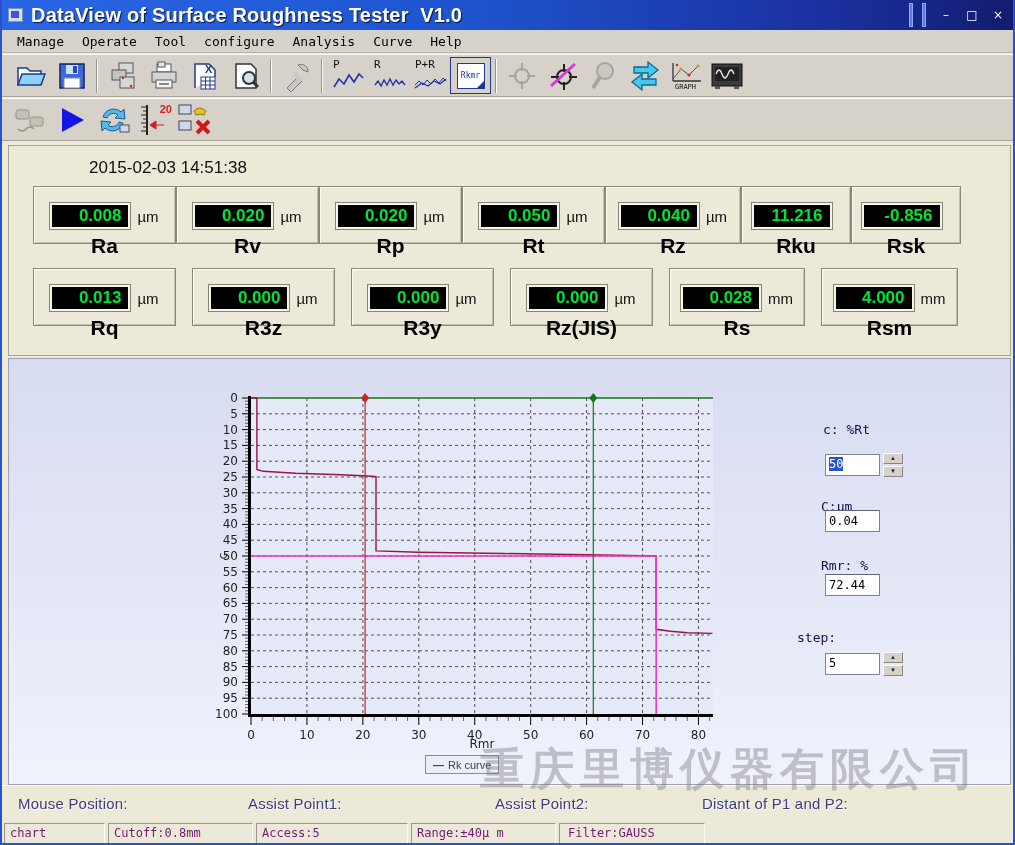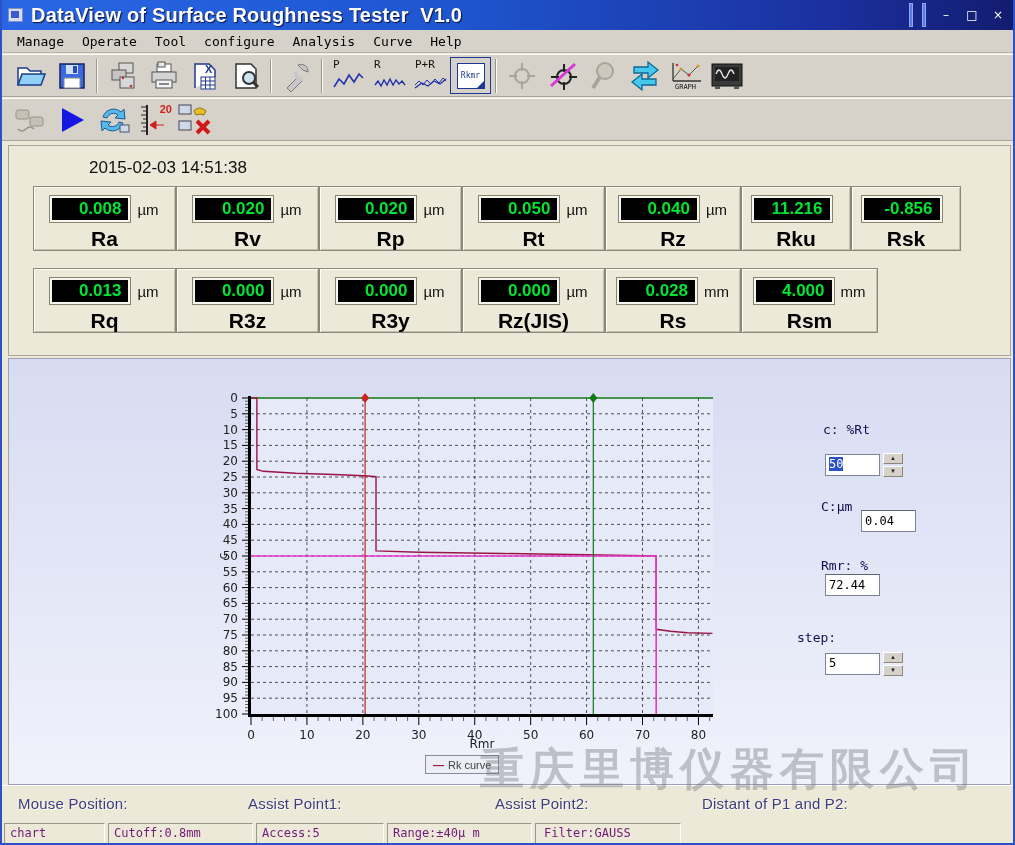--- a/index.html
+++ b/index.html
@@ -48,25 +48,25 @@
   .rkmr-box span { font-size:8px; color:#1c3a94; font-family:"DejaVu Sans Mono", monospace; }
   .rkmr-box::after { content:""; position:absolute; right:-1px; bottom:-1px; width:0; height:0; border-left:9px solid transparent; border-bottom:9px solid #1c3a94; }
   .pressed { border:1px solid #1c3a94; }
   .scale20 { position:absolute; right:2px; top:2px; color:#d02020; font-size:11px; font-weight:bold; }
 
   
   .mpanel { left:6px; top:145px; width:1003px; height:211px; background:#ece9d8; border:1px solid #a8a496; }
   .timestamp { position:absolute; left:80px; top:12px; font-size:17px; color:#111; }
   .mrow { position:absolute; left:24px; display:flex; }
   .mrow1 { top:40px; }
-  .mrow2 { top:122px; }
+  .mrow2 { top:122px;gap:16px; }
   .mcell {
-    height:65px; background:#ece9d8; border:1px solid #8c8878;
+    height:58px; background:#ece9d8; border:1px solid #8c8878;
     box-shadow:inset 1px 1px 0 #fffdf6, inset -1px -1px 0 #c4c0b0;
-    display:flex; flex-direction:column; align-items:center; padding-top:9px;
+    display:flex; flex-direction:column; align-items:center; padding-top:16px;
   }
   .w143 { width:143px; } .w136 { width:136px; } .w110 { width:110px; } .w137 { width:137px; }
   .lcdrow { display:flex; align-items:center; gap:7px; }
   .lcd {
     width:80px; height:26px; background:#000; border:2px solid #f6f5ee; outline:1px solid #88846f;
     color:#00e432; font-size:17px; font-weight:bold; text-align:right; padding-right:7px; line-height:22px;
   }
   .unit { font-size:15px; color:#111; min-width:2px; }
   .mlabel { font-size:21px; font-weight:bold; color:#000; margin-top:5px; }
 
@@ -90,21 +90,21 @@
 
   
   .infobar { left:0; top:785px; width:1015px; height:37px; background:#ece9d8; border-top:1px solid #fff; }
   .big-label { position:absolute; top:9px; font-size:15px; color:#3c3c80; text-shadow:1px 1px 0 #fffef4; letter-spacing:.2px; }
   .vals { position:absolute; top:3px; font-family:"DejaVu Sans Mono", monospace; font-size:11px; color:#14146a; line-height:15px; white-space:pre; }
 
   
   .statusbar { left:0; top:822px; width:1015px; height:23px; background:#ece9d8; display:flex; padding:1px 2px; gap:3px; }
   .scell { border:1px solid; border-color:#9a968c #fdfcf8 #fdfcf8 #9a968c; padding:2px 5px;
     font-family:"DejaVu Sans Mono", monospace; font-size:12px; color:#701a75; white-space:nowrap; overflow:hidden; }
-  .sc1{width:101px;} .sc2{width:145px;} .sc3{width:128px;} .sc4{width:145px;} .sc5{width:146px;padding-left:8px;} .sc6{flex:1; position:relative;}
+  .sc1{width:101px;} .sc2{width:145px;} .sc3{width:152px;} .sc4{width:145px;} .sc5{width:146px;padding-left:8px;} .sc6{flex:1; position:relative;}
   .grip { position:absolute; right:1px; bottom:1px; width:13px; height:13px;
     background:repeating-linear-gradient(135deg, transparent 0 2px, #aab4d0 2px 4px); }
 
   .watermark { left:478px; top:740px; width:540px; font-size:44px; font-weight:bold; letter-spacing:6px;
     color:rgba(110,110,118,0.38); z-index:5; pointer-events:none; white-space:nowrap;
     font-family:"DejaVu Sans", sans-serif; }
 </style>
 </head>
 <body>
 
@@ -622,21 +622,21 @@
   </div>
 
   <div class="ctl-label" style="left:814px;top:63px;text-align:center;">c: %Rt</div>
   <div class="fakeinput" style="left:816px;top:95px;"><span class="sel">50</span></div>
   <div class="spinbtns" style="left:874px;top:94px;">
     <div class="sb">▲</div>
     <div class="sb">▼</div>
   </div>
 
   <div class="ctl-label" style="left:812px;top:140px;">C:μm</div>
-  <input class="tin" style="left: 816px; top: 151px; margin-left: 36px;" value="0.04">
+  <input class="tin" style="left: 816px; top: 151px;" value="0.04">
 
   <div class="ctl-label" style="left:812px;top:199px;">Rmr: %</div>
   <input class="tin" style="left: 816px; top: 215px;" value="72.44">
 
   <div class="ctl-label" style="left:788px;top:271px;">step:</div>
   <div class="fakeinput" style="left:816px;top:294px;"><span>5</span></div>
   <div class="spinbtns" style="left:874px;top:293px;">
     <div class="sb">▲</div>
     <div class="sb">▼</div>
   </div>

